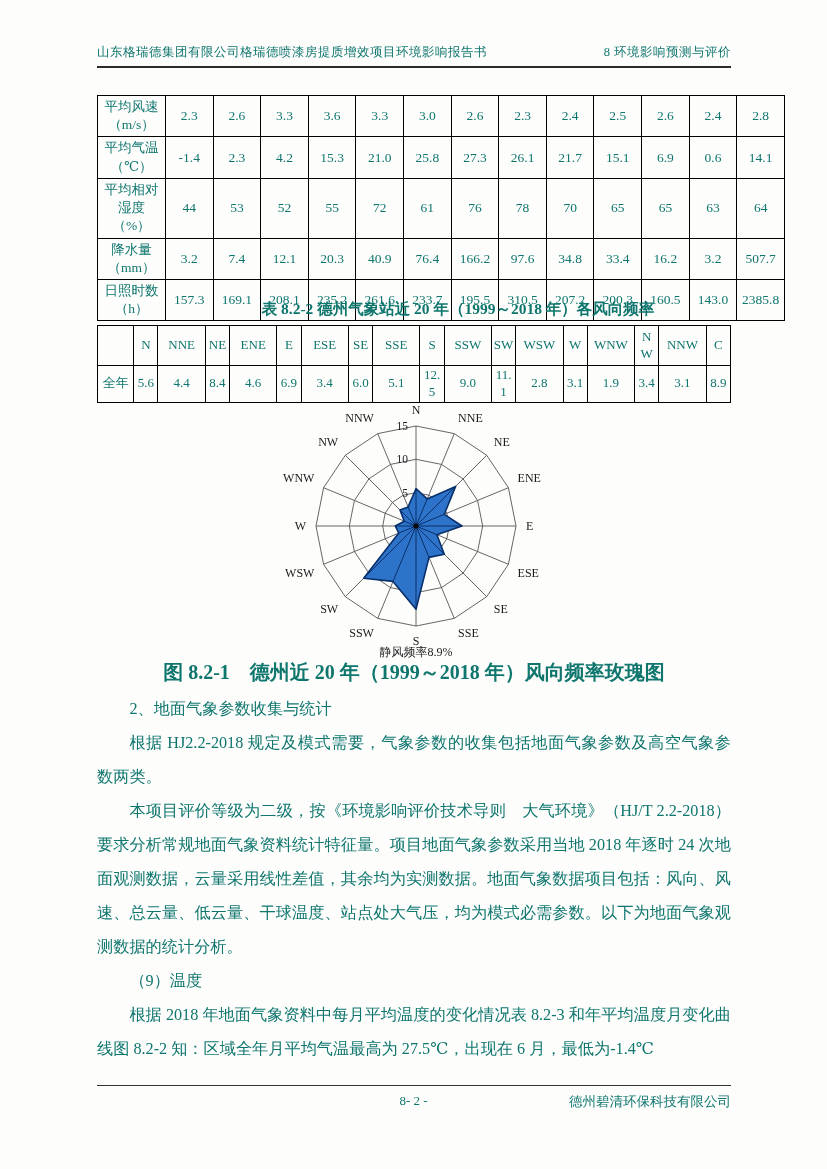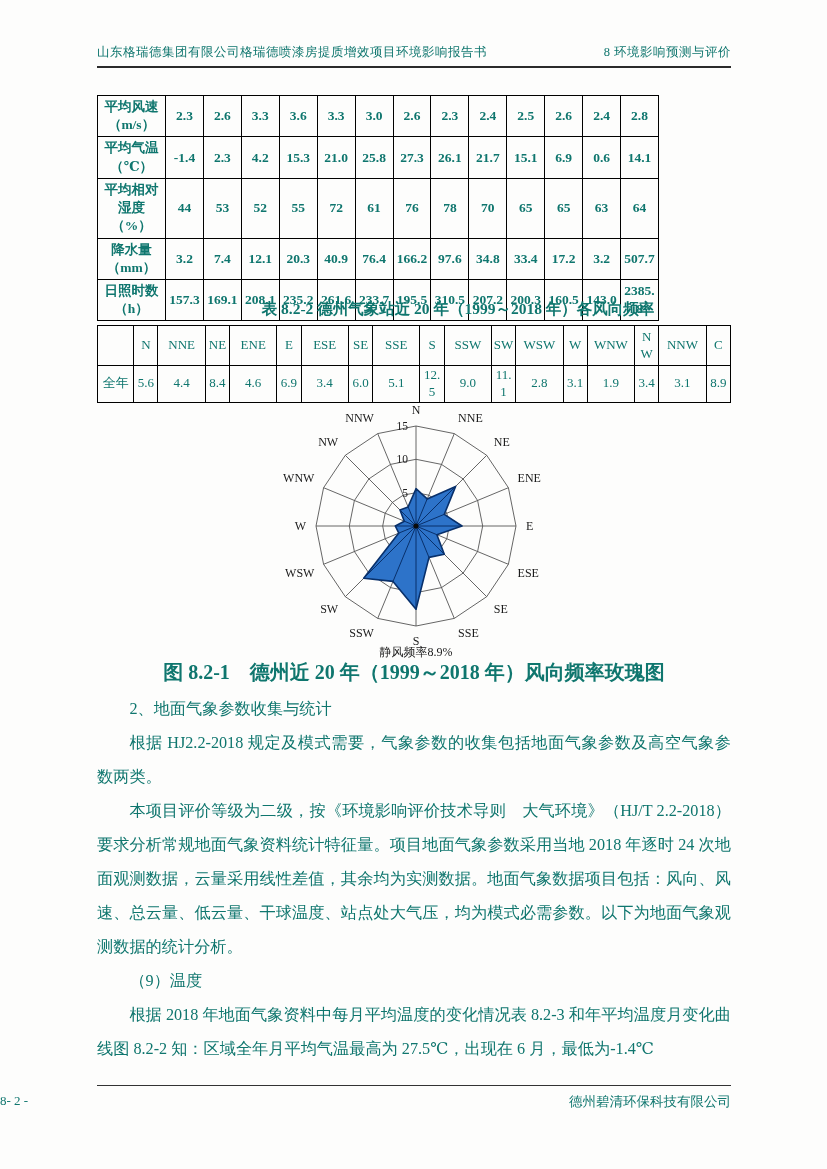--- a/index.html
+++ b/index.html
@@ -11,22 +11,22 @@
   
   .hdr {
     position:absolute; left:97px; right:96px; top:44px;
     display:flex; justify-content:space-between; align-items:flex-end;
     font-size:12.5px; letter-spacing:0.5px; padding-bottom:5px;
     border-bottom:2.5px solid #2b2b2b;
   }
   
   table { border-collapse:collapse; table-layout:fixed; }
   .t1 {
-    position:absolute; left:97px; top:95px; width:562px;
-    font-size:13.5px; line-height:1.35; text-align:center;font-weight:bold;
+    position:absolute; left:97px; top:95px; width:688px;
+    font-size:13.5px; line-height:1.35; text-align:center;
   }
   .t1 td { border:1.5px solid #000; padding:2px 3px; word-break:break-all; vertical-align:middle; }
   .t1 tr:nth-child(1){height:38px} .t1 tr:nth-child(2){height:39px}
   .t1 tr:nth-child(3){height:46px} .t1 tr:nth-child(4){height:32px}
   .t1 tr:nth-child(5){height:35px}
   .t2title {
     position:absolute; left:97px; top:299px; width:634px; text-align:center;
     font-weight:bold; font-size:15.5px;padding-left:44px;
   }
   .t2 {
@@ -43,21 +43,21 @@
     position:absolute; left:97px; top:659px; width:634px; text-align:center;
     font-weight:bold; font-size:20px;
   }
   .bodytxt {
     position:absolute; left:97px; top:692px; width:634px;
     font-size:16.2px; line-height:34px; text-align:justify;
   }
   .bodytxt p { margin:0; text-indent:2em; }
   
   .ftr-rule { position:absolute; left:97px; right:96px; top:1085px; border-top:1.5px solid #333; }
-  .ftr-page { position:absolute; left:0; top:1093px; width:827px; font-size:13px; }
+  .ftr-page { position:absolute; left:0; top:1093px; width:827px; text-align:center; font-size:13px; }
   .ftr-co   { position:absolute; right:96px; top:1093px; font-size:13.5px; }
 </style>
 </head>
 <body>
 
 <div class="page">
 
   <div class="hdr">
     <span>山东格瑞德集团有限公司格瑞德喷漆房提质增效项目环境影响报告书</span>
     <span>8 环境影响预测与评价</span>
@@ -121,21 +121,21 @@
           <td>3.2</td>
           <td>7.4</td>
           <td>12.1</td>
           <td>20.3</td>
           <td>40.9</td>
           <td>76.4</td>
           <td>166.2</td>
           <td>97.6</td>
           <td>34.8</td>
           <td>33.4</td>
-          <td>17.2</td>
+          <td>16.2</td>
           <td>3.2</td>
           <td>507.7</td>
         </tr>
         <tr>
           <td>日照时数（h）</td>
           <td>157.3</td>
           <td>169.1</td>
           <td>208.1</td>
           <td>235.2</td>
           <td>261.6</td>

